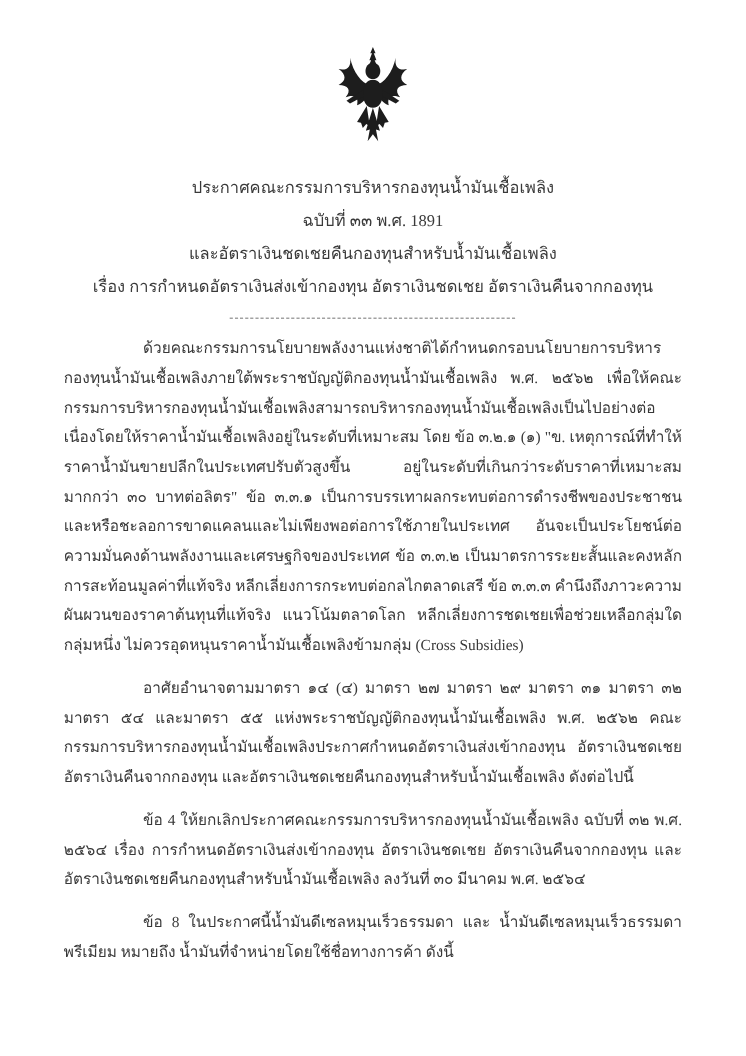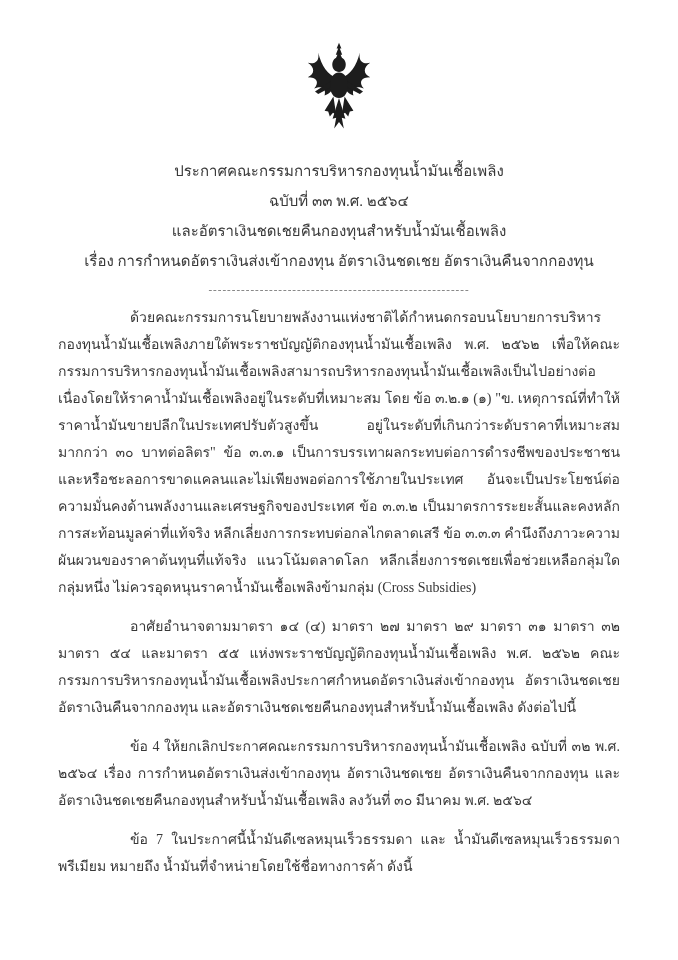--- a/index.html
+++ b/index.html
@@ -82,28 +82,28 @@
         <path d="M53 68 L42 86 L46.5 87 L48.5 93 L52.5 88.5 L56.5 91 Z"></path>
         <path d="M67 68 L78 86 L73.5 87 L71.5 93 L67.5 88.5 L63.5 91 Z"></path>
 
         <path d="M60 70 L52 96 L56.5 94.8 L54 108 L60 100 L66 108 L63.5 94.8 L68 96 Z"></path>
       </g>
     </svg>
   </div>
 
   <div class="title-block">
     <div class="t-line">ประกาศคณะกรรมการบริหารกองทุนน้ำมันเชื้อเพลิง</div>
-    <div class="t-line">ฉบับที่ ๓๓ พ.ศ. ๒๕๖๔</div>
+    <div class="t-line">ฉบับที่ ๓๓ พ.ศ. 1891</div>
     <div class="t-line">และอัตราเงินชดเชยคืนกองทุนสำหรับน้ำมันเชื้อเพลิง</div>
     <div class="t-line">เรื่อง การกำหนดอัตราเงินส่งเข้ากองทุน อัตราเงินชดเชย อัตราเงินคืนจากกองทุน</div>
   </div>
 
   <div class="separator">--------------------------------------------------------</div>
 
   <div class="doc-body">
     <p class="para">ด้วยคณะกรรมการนโยบายพลังงานแห่งชาติได้กำหนดกรอบนโยบายการบริหารกองทุนน้ำมันเชื้อเพลิงภายใต้พระราชบัญญัติกองทุนน้ำมันเชื้อเพลิง พ.ศ. ๒๕๖๒ เพื่อให้คณะกรรมการบริหารกองทุนน้ำมันเชื้อเพลิงสามารถบริหารกองทุนน้ำมันเชื้อเพลิงเป็นไปอย่างต่อเนื่องโดยให้ราคาน้ำมันเชื้อเพลิงอยู่ในระดับที่เหมาะสม โดย ข้อ ๓.๒.๑ (๑) "ข. เหตุการณ์ที่ทำให้ราคาน้ำมันขายปลีกในประเทศปรับตัวสูงขึ้น อยู่ในระดับที่เกินกว่าระดับราคาที่เหมาะสม มากกว่า ๓๐ บาทต่อลิตร" ข้อ ๓.๓.๑ เป็นการบรรเทาผลกระทบต่อการดำรงชีพของประชาชน และหรือชะลอการขาดแคลนและไม่เพียงพอต่อการใช้ภายในประเทศ อันจะเป็นประโยชน์ต่อความมั่นคงด้านพลังงานและเศรษฐกิจของประเทศ ข้อ ๓.๓.๒ เป็นมาตรการระยะสั้นและคงหลักการสะท้อนมูลค่าที่แท้จริง หลีกเลี่ยงการกระทบต่อกลไกตลาดเสรี ข้อ ๓.๓.๓ คำนึงถึงภาวะความผันผวนของราคาต้นทุนที่แท้จริง แนวโน้มตลาดโลก หลีกเลี่ยงการชดเชยเพื่อช่วยเหลือกลุ่มใดกลุ่มหนึ่ง ไม่ควรอุดหนุนราคาน้ำมันเชื้อเพลิงข้ามกลุ่ม (Cross Subsidies)</p>
     <p class="para">อาศัยอำนาจตามมาตรา ๑๔ (๔) มาตรา ๒๗ มาตรา ๒๙ มาตรา ๓๑ มาตรา ๓๒ มาตรา ๕๔ และมาตรา ๕๕ แห่งพระราชบัญญัติกองทุนน้ำมันเชื้อเพลิง พ.ศ. ๒๕๖๒ คณะกรรมการบริหารกองทุนน้ำมันเชื้อเพลิงประกาศกำหนดอัตราเงินส่งเข้ากองทุน อัตราเงินชดเชย อัตราเงินคืนจากกองทุน และอัตราเงินชดเชยคืนกองทุนสำหรับน้ำมันเชื้อเพลิง ดังต่อไปนี้</p>
     <p class="para">ข้อ 4 ให้ยกเลิกประกาศคณะกรรมการบริหารกองทุนน้ำมันเชื้อเพลิง ฉบับที่ ๓๒ พ.ศ. ๒๕๖๔ เรื่อง การกำหนดอัตราเงินส่งเข้ากองทุน อัตราเงินชดเชย อัตราเงินคืนจากกองทุน และอัตราเงินชดเชยคืนกองทุนสำหรับน้ำมันเชื้อเพลิง ลงวันที่ ๓๐ มีนาคม พ.ศ. ๒๕๖๔</p>
-    <p class="para">ข้อ 7 ในประกาศนี้น้ำมันดีเซลหมุนเร็วธรรมดา และ น้ำมันดีเซลหมุนเร็วธรรมดาพรีเมียม หมายถึง น้ำมันที่จำหน่ายโดยใช้ชื่อทางการค้า ดังนี้</p>
+    <p class="para">ข้อ 8 ในประกาศนี้น้ำมันดีเซลหมุนเร็วธรรมดา และ น้ำมันดีเซลหมุนเร็วธรรมดาพรีเมียม หมายถึง น้ำมันที่จำหน่ายโดยใช้ชื่อทางการค้า ดังนี้</p>
 
   </div>
 
 </div>
 
 </body></html>

